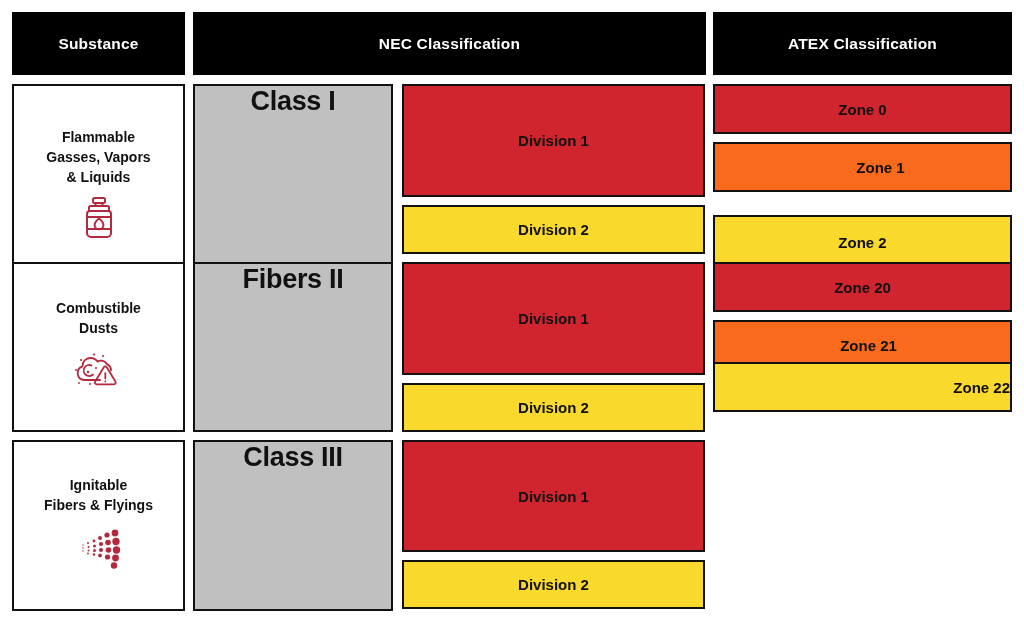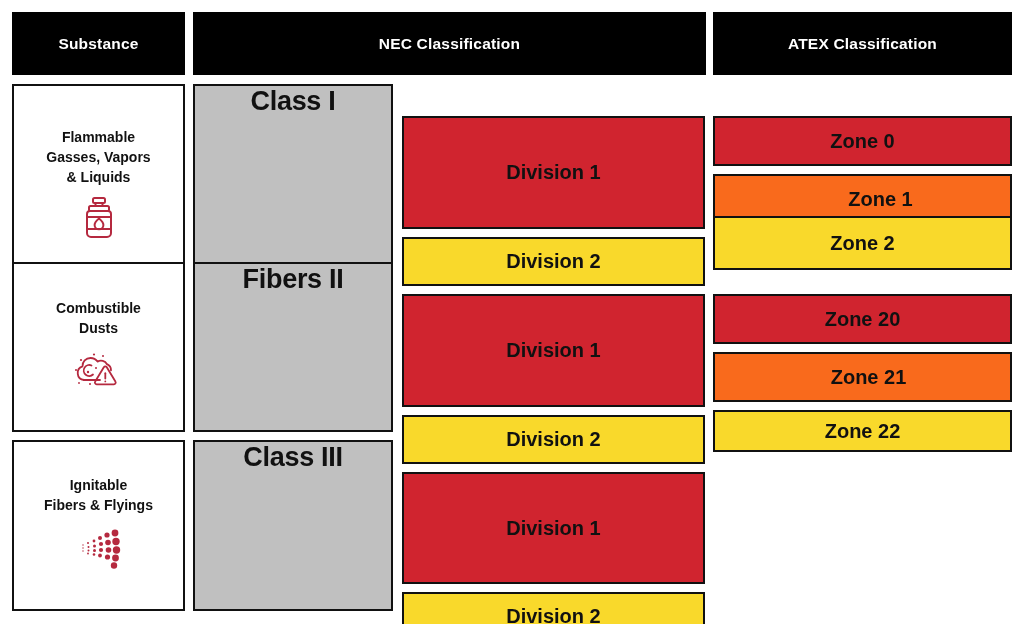--- a/index.html
+++ b/index.html
@@ -112,40 +112,39 @@
 
   
   .chip {
     position: absolute;
     box-sizing: border-box;
     border: 2.5px solid #111111;
     display: flex;
     align-items: center;
     justify-content: center;
     font-weight: bold;
-    font-size: 20px;
+    font-size: 15px;
     color: #111111;
-    margin-top: 32px;
   }
 
   
   .div-col { left: 402px; width: 303px; }
   .div1 { top: 0;     height: 113px; }
   .div2 { top: 121px; height: 49px;  }
   .div1-r3 { top: 0;     height: 112px; }
   .div2-r3 { top: 120px; height: 49px;  }
 
   
   .atex-col { left: 713px; width: 299px; }
   .z0  { top: 0;     height: 50px; }
   .z1  { top: 58px;  height: 50px; padding-left: 36px; }
-  .z2  { top: 100px; height: 54px; }
+  .z2  { top: 131px; height: 54px; }
   .z20 { top: 0;     height: 50px; }
   .z21 { top: 58px;  height: 50px; padding-left: 12px; }
-  .z22 { top: 116px; height: 42px; }
+  .z22 { top: 100px; height: 50px; justify-content: flex-end; }
 
   .bg-red    { background: #d0242f; }
   .bg-orange { background: #f96a1c; }
   .bg-yellow { background: #f9d92b; }
 </style>
 </head>
 <body>
 
 <div id="table-root">
 

